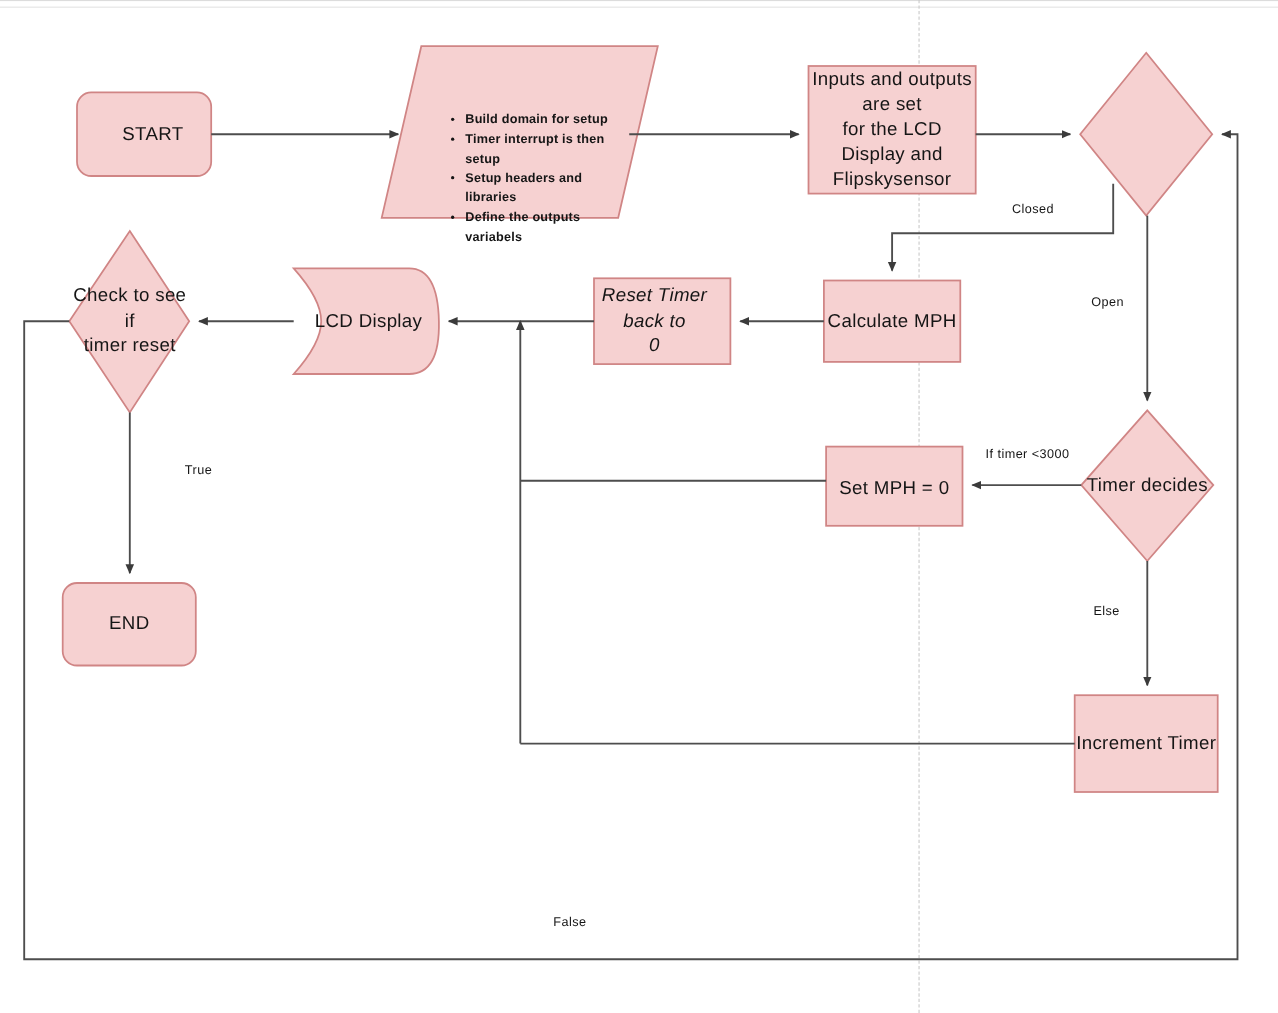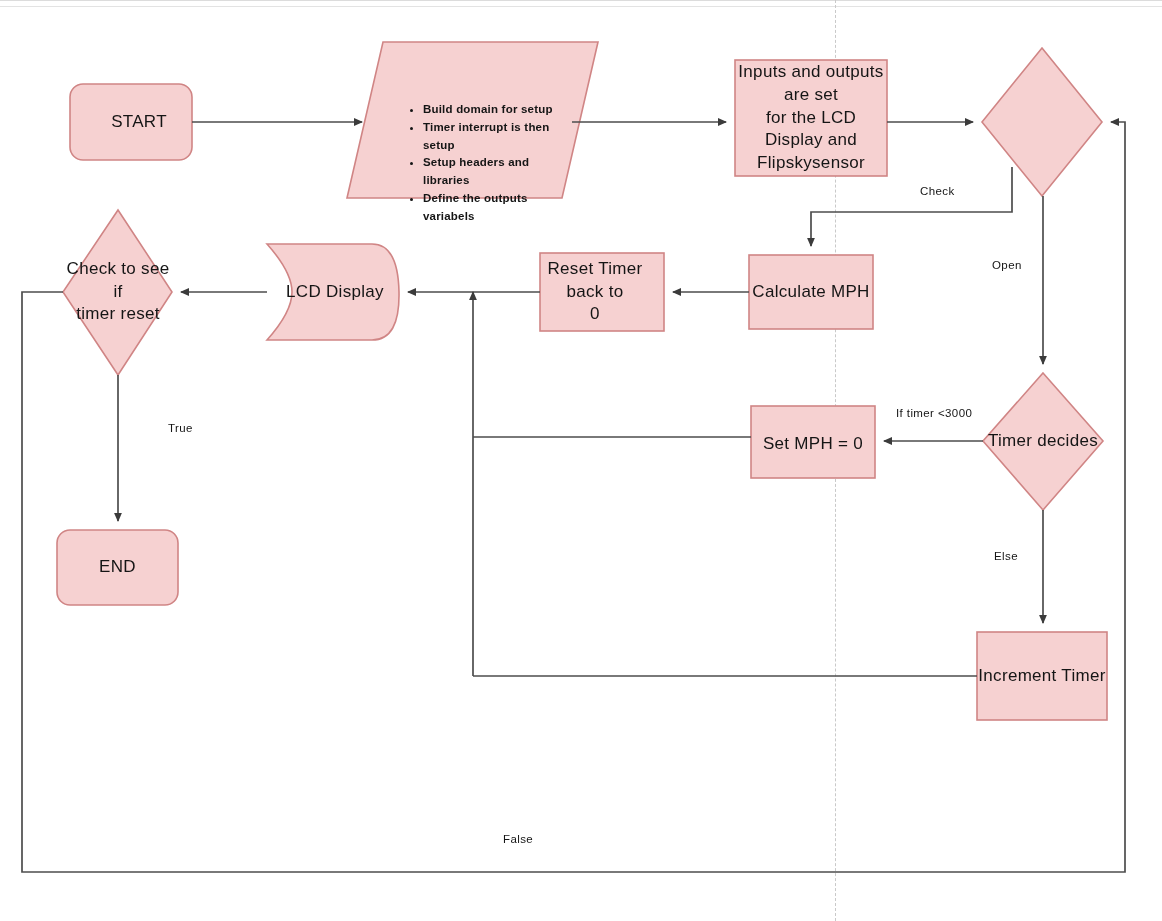--- a/index.html
+++ b/index.html
@@ -169,39 +169,39 @@
     </ul>
   </div>
 
   <div class="shape-label" style="left:735px; top:60px; width:152px; height:116px;">Inputs and outputs are set
 for the LCD Display and
 Flipskysensor</div>
 
 
   <div class="shape-label" style="left:749px; top:255px; width:124px; height:74px;">Calculate MPH</div>
 
-  <div class="shape-label" style="left:542px; top:253px; width:106px; height:78px;">Reset Timer back to
+  <div class="shape-label" style="left:542px; top:253px; width:106px; height:78px;font-style:italic;">Reset Timer back to
 0</div>
 
   <div class="shape-label" style="left:283px; top:268px; width:104px; height:48px;">LCD Display</div>
 
   <div class="shape-label" style="left:57px; top:530px; width:121px; height:75px;">END</div>
 
   <div class="shape-label" style="left:63px; top:266px; width:110px; height:52px;">Check to see if
 timer reset</div>
 
   <div class="shape-label" style="left:983px; top:418px; width:120px; height:46px;">Timer decides</div>
 
   <div class="shape-label" style="left:751px; top:406px; width:124px; height:76px;">Set MPH = 0</div>
 
   <div class="shape-label" style="left:977px; top:632px; width:130px; height:88px;">Increment Timer</div>
 
-  <div class="edge-label" style="left:920px; top:185px;">Check</div>
-
-  <div class="edge-label" style="left:992px; top:259px;">Open</div>
+  <div class="edge-label" style="left:920px; top:185px;">Closed</div>
+
+  <div class="edge-label" style="left:992px; top:269px;">Open</div>
 
   <div class="edge-label" style="left:896px; top:407px;">If timer &lt;3000</div>
 
   <div class="edge-label" style="left:994px; top:550px;">Else</div>
 
   <div class="edge-label" style="left:168px; top:422px;">True</div>
 
   <div class="edge-label" style="left:503px; top:833px;">False</div>
 
 </div>

